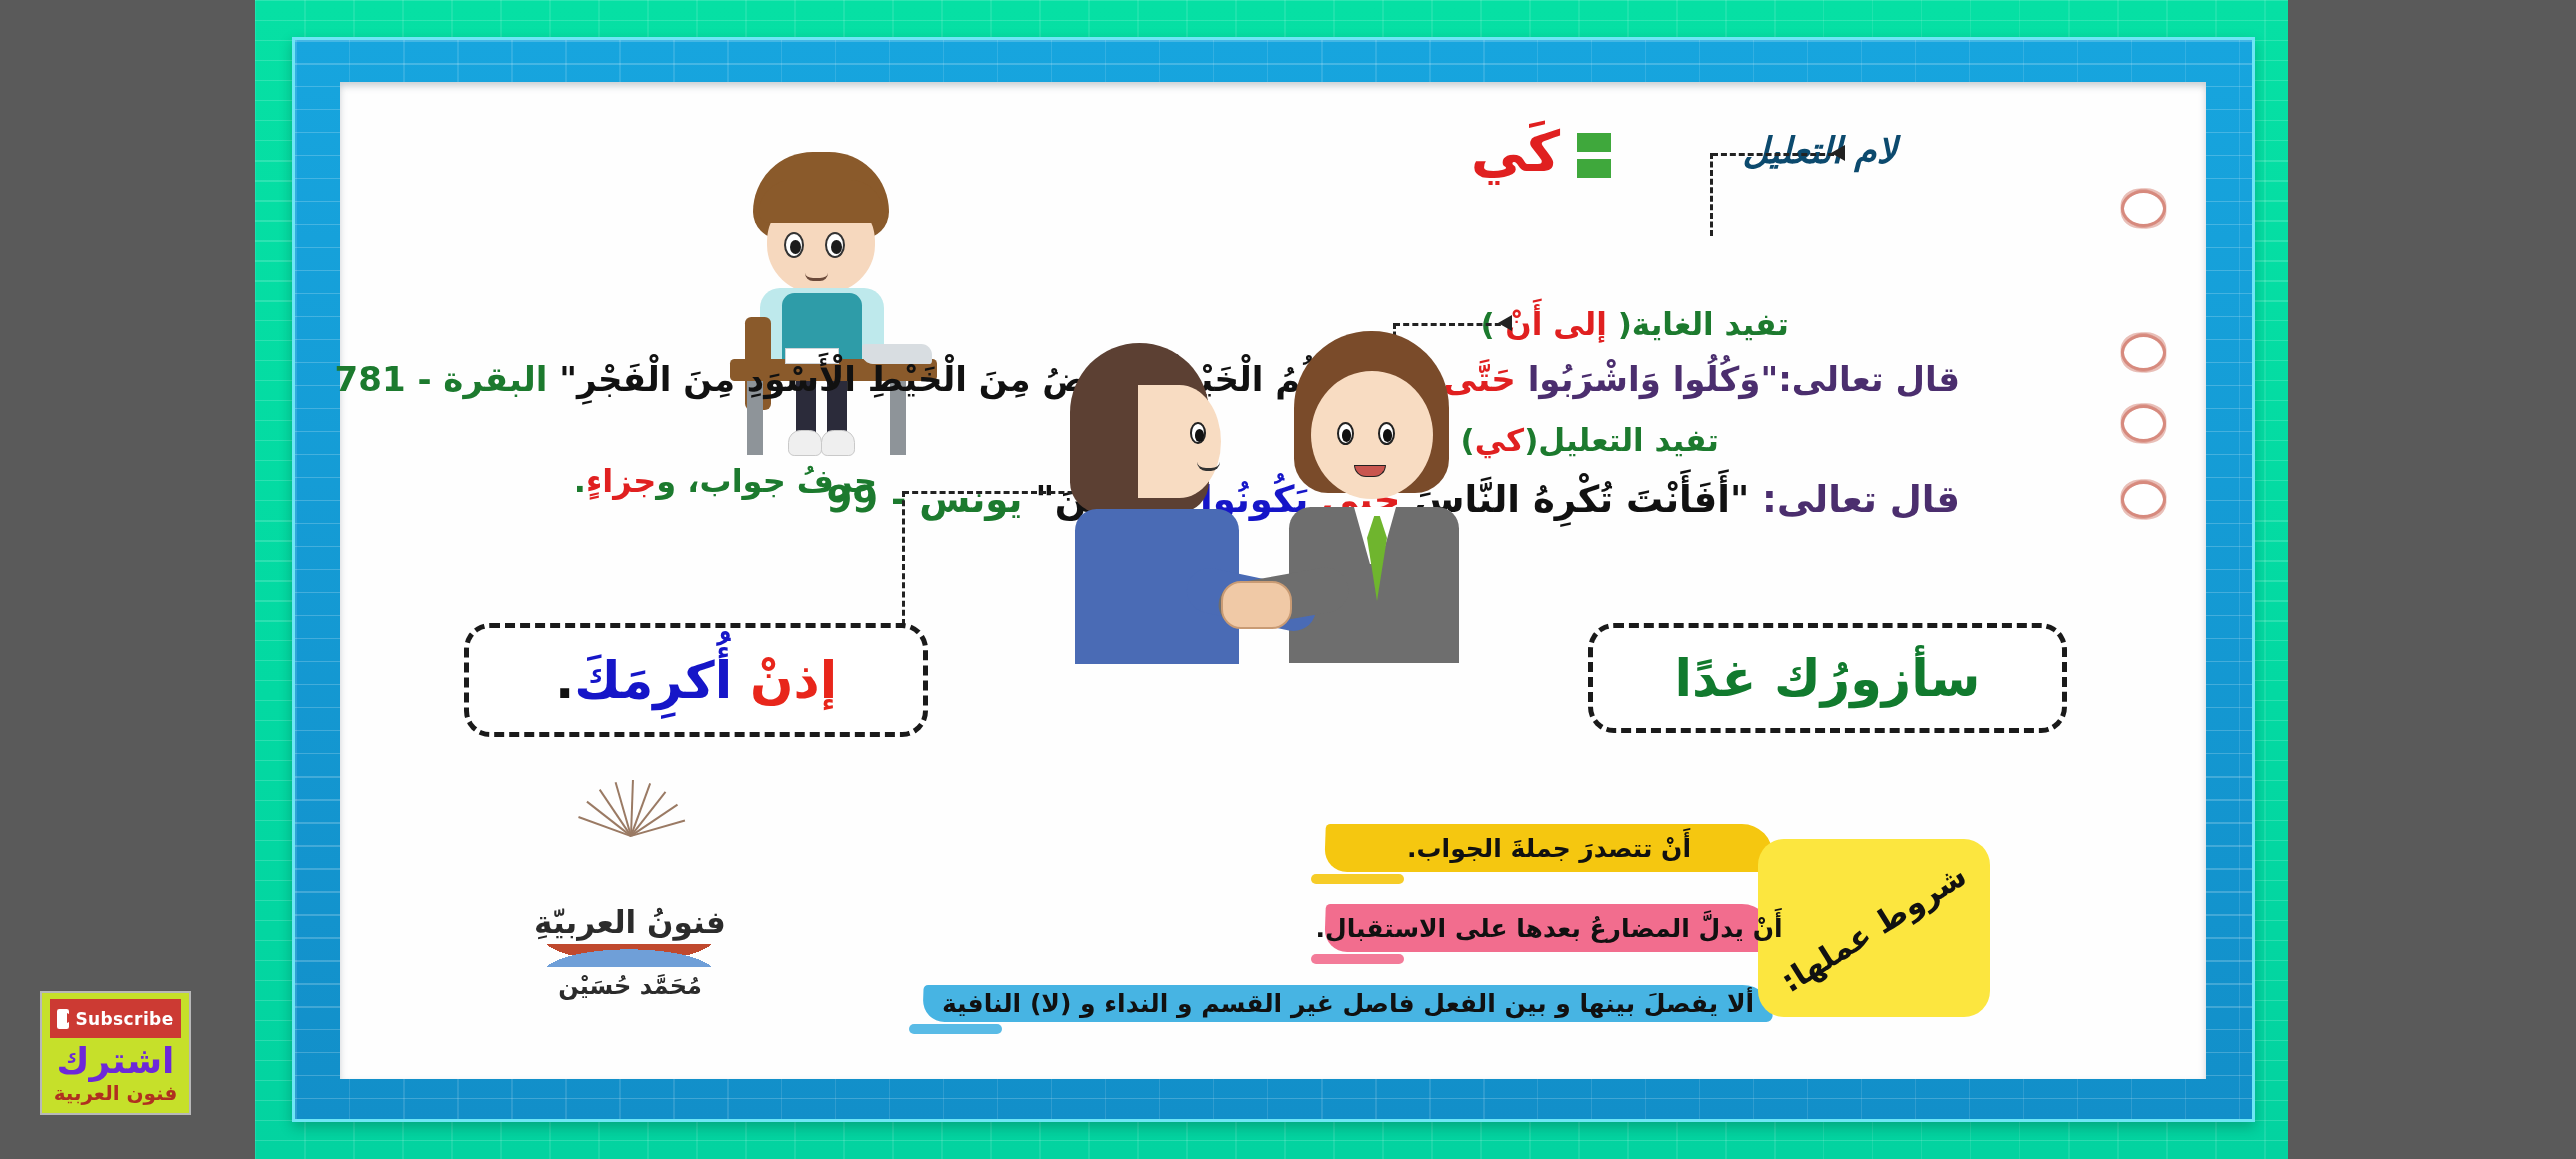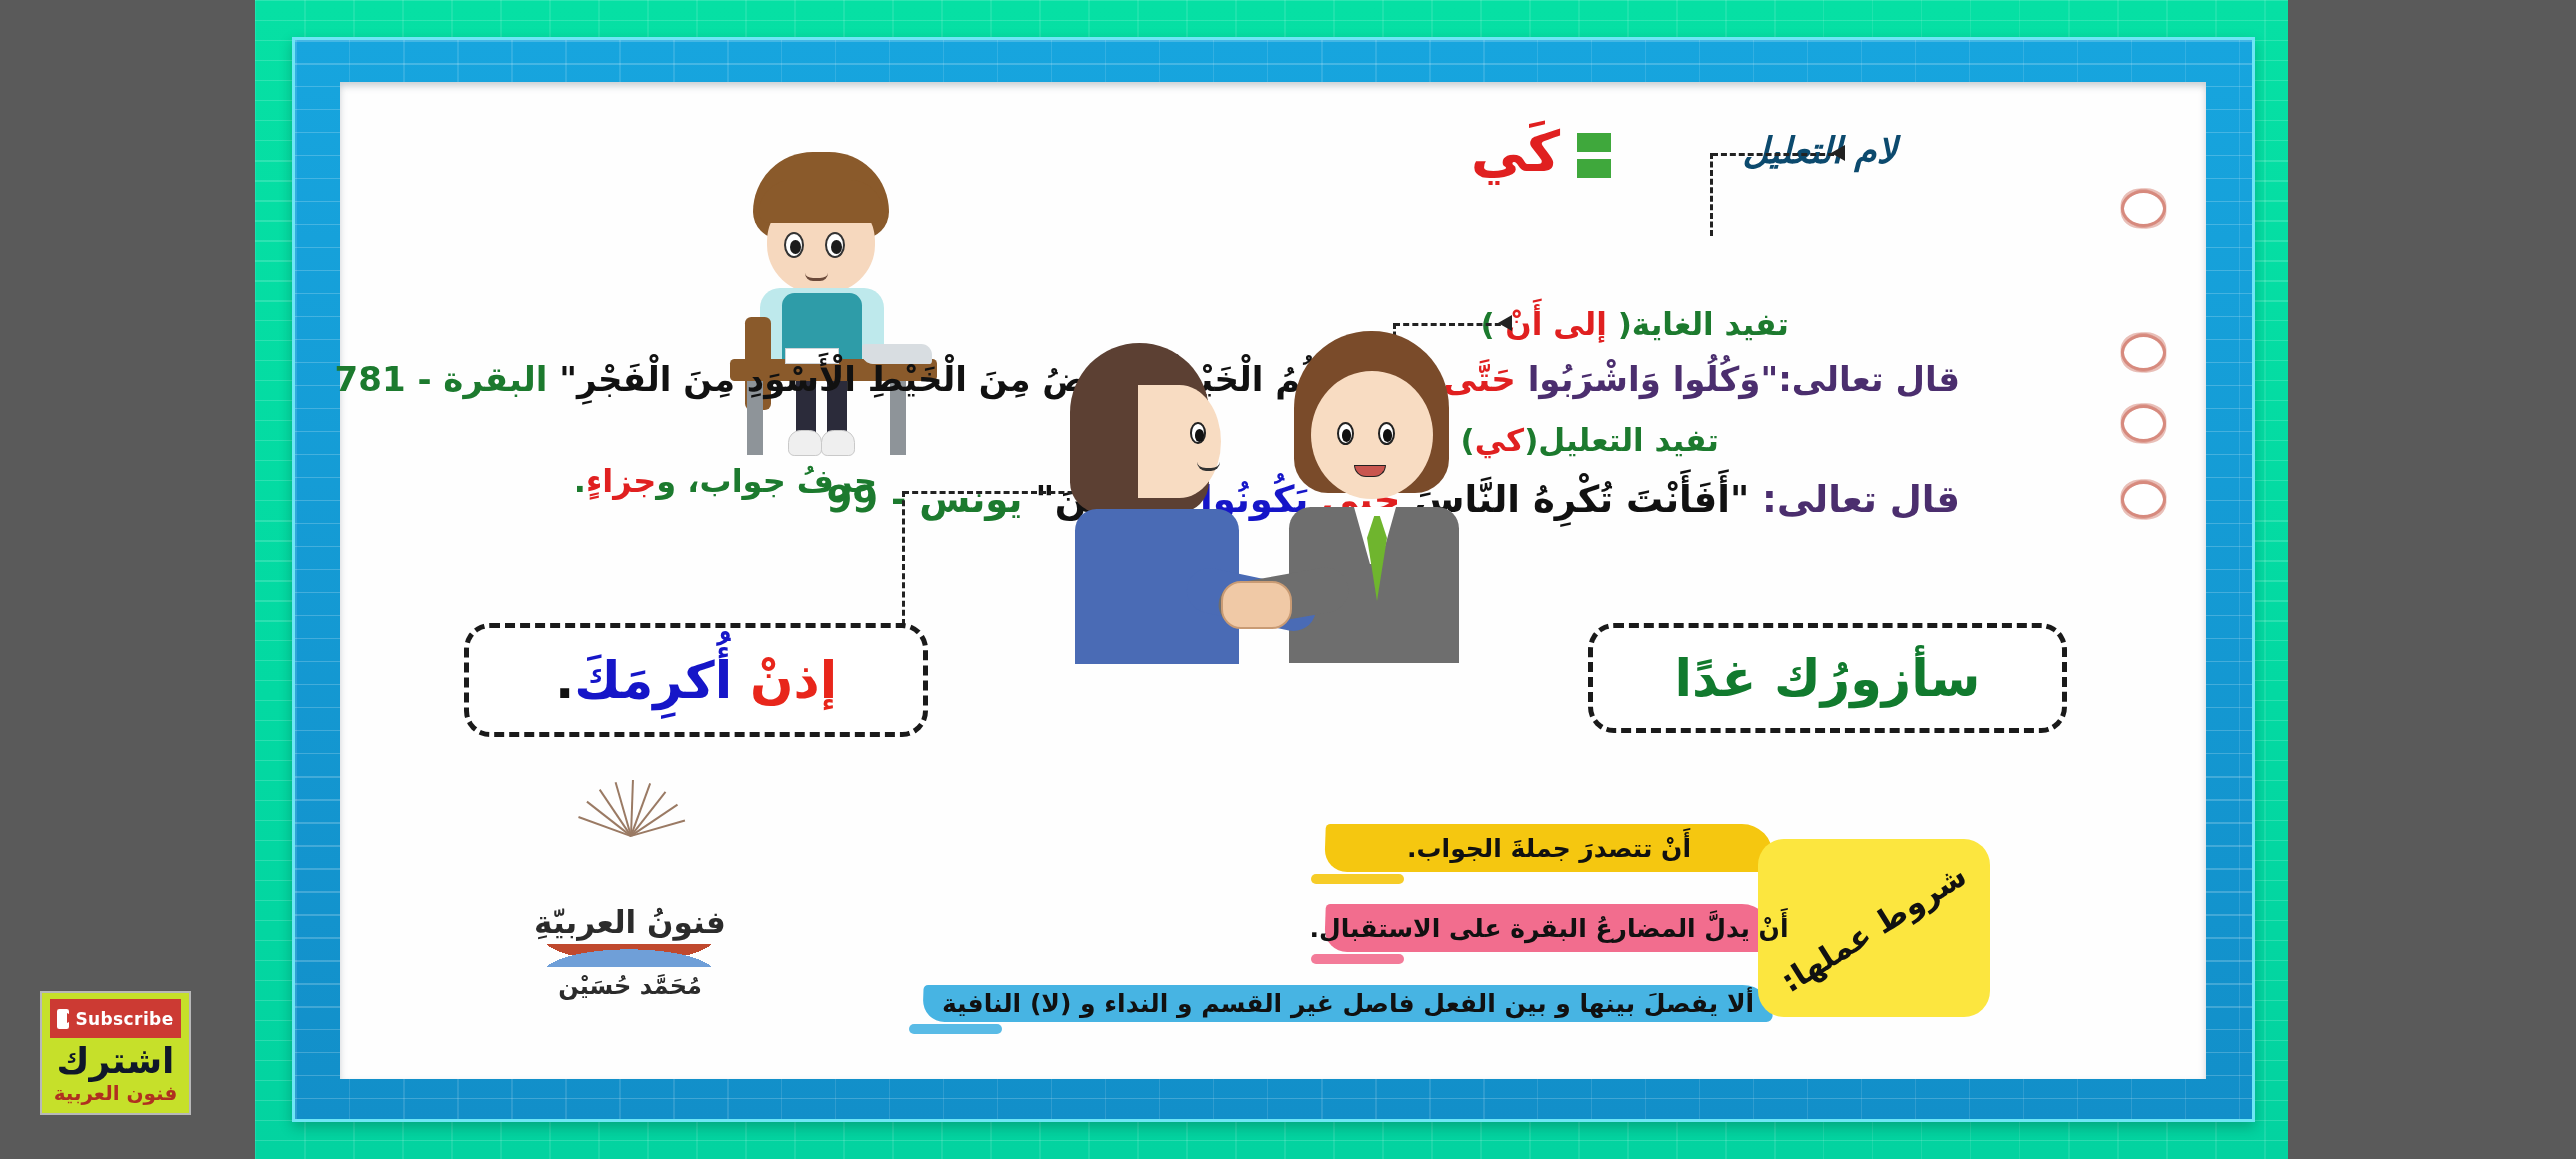--- a/index.html
+++ b/index.html
@@ -167,21 +167,21 @@
   .sub-top {
     height: 39px; background: #CC3A33; display: flex; align-items: center; gap: 6.2px;
     padding: 0 7.7px; margin: 6.2px 7.7px 0;
   }
   .play-box { width: 28px; height: 20px; background: #fff; position: relative; border-radius: 2.3px; }
   .play-box::after {
     content: ""; position: absolute; left: 9.3px; top: 4.6px; width: 0; height: 0;
     border-top: 5.4px solid transparent; border-bottom: 5.4px solid transparent; border-left: 10px solid #CC3A33;
   }
   .sub-label { color: #fff; font-size: 17px; font-weight: 700; letter-spacing: 0.4px; }
-  .sub-ar { text-align: center; font-size: 36px; color: #0f172a; margin-top: 1.5px; font-weight: 700; }
+  .sub-ar { text-align: center; font-size: 36px; color: #6d28d9; margin-top: 1.5px; font-weight: 700; }
   .sub-ar2 { text-align: center; font-size: 20px; color: #B03020; font-weight: 700; }
 
   
   .boy { position: absolute; left: 371px; top: 70px; width: 232px; height: 309px; }
   .boy .hair { position: absolute; left: 42px; top: 0; width: 136px; height: 87px;
                background: #8A5A2B; border-radius: 68px 68px 31px 31px; }
   .boy .face { position: absolute; left: 56px; top: 40px; width: 108px; height: 102px;
                background: #F6D8BE; border-radius: 48%; }
   .boy .fringe { position: absolute; left: 48px; top: 28px; width: 124px; height: 43px;
                background: #8A5A2B; border-radius: 62px 62px 20px 20px; }
@@ -372,21 +372,21 @@
     </div>
 
     <div class="ribbon r-yellow" style="top:742px; right:433px;">
       <span class="swipe" style="background: rgb(245, 199, 16);"></span>
       <span class="tail" style="background: rgb(245, 199, 16);"></span>
       <span class="ar">أَنْ تتصدرَ جملةَ الجواب.</span>
     </div>
     <div class="ribbon r-pink" style="top:822px; right:433px;">
       <span class="swipe" style="background: rgb(242, 109, 142);"></span>
       <span class="tail" style="background: rgb(242, 109, 142);"></span>
-      <span class="ar">أَنْ يدلَّ المضارعُ البقرة على الاستقبال.</span>
+      <span class="ar">أَنْ يدلَّ المضارعُ بعدها على الاستقبال.</span>
     </div>
     <div class="ribbon r-blue" style="top:903px; right:433px;">
       <span class="swipe" style="background: rgb(71, 180, 227);"></span>
       <span class="tail" style="background: rgb(71, 180, 227);"></span>
       <span class="ar">ألا يفصلَ بينها و بين الفعل فاصل غير القسم و النداء و (لا) النافية</span>
     </div>
 
     <div class="shuroot" style="top:757px; right:216px;">
       <span class="ar">شروط عملها:</span>
     </div>

